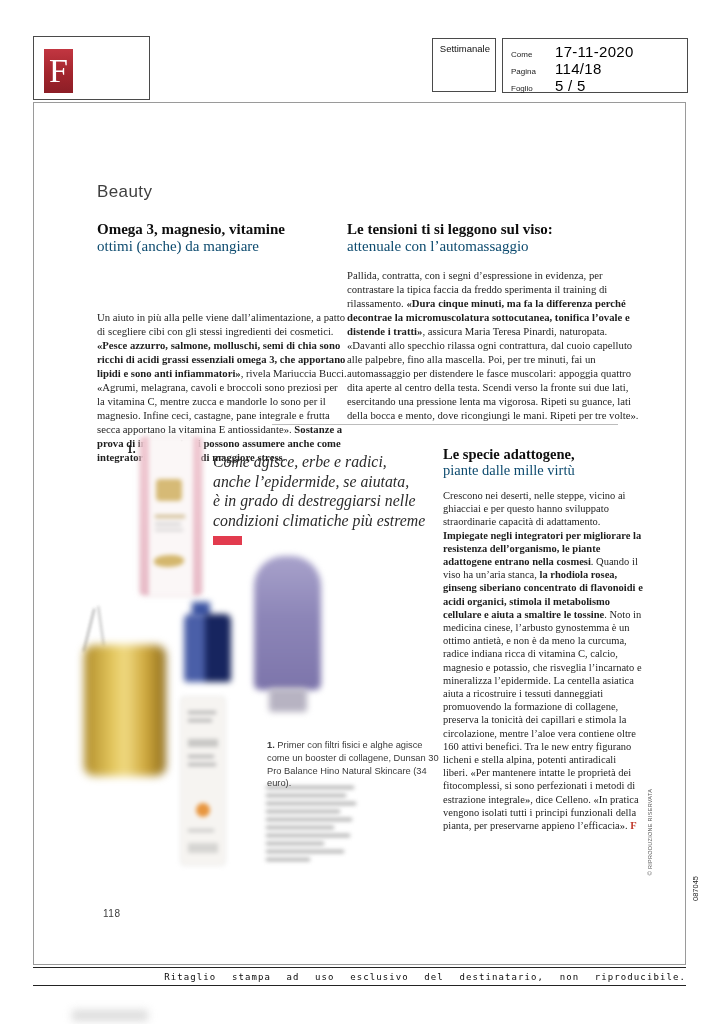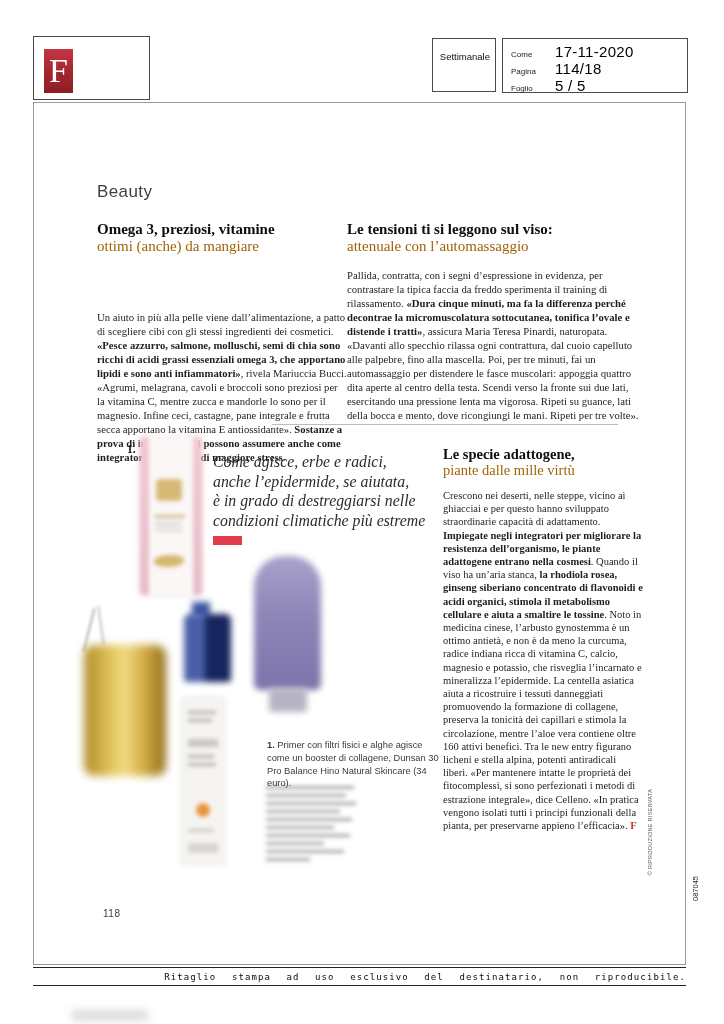--- a/index.html
+++ b/index.html
@@ -9,35 +9,35 @@
   .red{color:#c0392b;}
 
   
   .logo-box{position:absolute;left:33px;top:36px;width:115px;height:62px;border:1px solid #4a4a4a;background:#fff;}
   .logo-square{position:absolute;left:10px;top:12px;width:29px;height:44px;
                background:linear-gradient(180deg,#c23641 0%,#a3252d 55%,#8c1e26 100%);
                display:flex;align-items:center;justify-content:center;}
   .logo-square span{color:#fff;font-family:"Liberation Serif",serif;font-size:34px;line-height:34px;}
   .freq-box{position:absolute;left:432px;top:38px;width:64px;height:54px;border:1px solid #4a4a4a;
             font-family:"Liberation Sans",sans-serif;font-size:9.5px;color:#111;text-align:right;
-            padding:12px 5px;box-sizing:border-box;}
+            padding:4px 5px;box-sizing:border-box;}
   .data-box{position:absolute;left:502px;top:38px;width:186px;height:55px;border:1px solid #4a4a4a;
             box-sizing:border-box;padding:4px 8px;display:flex;flex-direction:column;justify-content:space-between;}
   .info-row{display:flex;align-items:baseline;}
   .info-label{font-family:"Liberation Sans",sans-serif;font-size:8px;color:#222;width:44px;}
   .info-value{font-family:"Liberation Sans",sans-serif;font-size:15px;color:#000;letter-spacing:.3px;}
 
   
   .frame{position:absolute;left:33px;top:102px;width:653px;height:863px;border:1px solid #9a9a9a;box-sizing:border-box;background:#fff;}
 
   
   .section-label{position:absolute;left:97px;top:182px;font-family:"Liberation Sans",sans-serif;
                  font-size:17px;color:#3f3f3f;letter-spacing:.4px;}
   .art-title{font-weight:bold;font-size:15px;line-height:16px;color:#0d0d0d;}
-  .art-sub{font-size:15px;line-height:16px;color:#a16207;text-align:center;}
+  .art-sub{font-size:15px;line-height:16px;color:#0c4a6e;text-align:center;}
   .t1{position:absolute;left:97px;top:221px;}
   .s1{position:absolute;left:97px;top:238px;}
   .body1{position:absolute;left:97px;top:262px;width:250px;font-size:10.7px;line-height:14px;color:#1e1e1e;margin-top:48px;}
   .t2{position:absolute;left:347px;top:221px;}
   .s2{position:absolute;left:347px;top:238px;}
   .body2{position:absolute;left:347px;top:262px;width:294px;font-size:10.7px;line-height:14px;color:#1e1e1e;margin-top:6px;}
   .divider{position:absolute;left:272px;top:424px;width:346px;height:1px;background:#bcbcbc;}
 
   .pull-quote{position:absolute;left:213px;top:452px;width:232px;font-style:italic;
               font-size:15.8px;line-height:19.5px;color:#2b2b2b;white-space:pre-line;}
@@ -139,21 +139,21 @@
     <div class="info-row">
       <span class="info-label">Foglio</span>
       <span class="info-value">5 / 5</span>
     </div>
   </div>
 
   <div class="frame"></div>
 
   <div class="section-label">Beauty</div>
 
-  <div class="t1 art-title">Omega 3, preziosi, vitamine</div>
+  <div class="t1 art-title">Omega 3, magnesio, vitamine</div>
   <div class="s1 art-sub">ottimi (anche) da mangiare</div>
   <div class="body1"><span>Un aiuto in più alla pelle viene dall’alimentazione, a patto di scegliere cibi con gli stessi ingredienti dei cosmetici. </span><span class="b">«Pesce azzurro, salmone, molluschi, semi di chia sono ricchi di acidi grassi essenziali omega 3, che apportano lipidi e sono anti infiammatori»</span><span>, rivela Mariuccia Bucci. «Agrumi, melagrana, cavoli e broccoli sono preziosi per la vitamina C, mentre zucca e mandorle lo sono per il magnesio. Infine ceci, castagne, pane integrale e frutta secca apportano la vitamina E antiossidante». </span><span class="b">Sostanze a prova di inverno che si possono assumere anche come integratori nei periodi di maggiore stress</span><span>.</span></div>
 
   <div class="t2 art-title">Le tensioni ti si leggono sul viso:</div>
   <div class="s2 art-sub">attenuale con l’automassaggio</div>
   <div class="body2"><span>Pallida, contratta, con i segni d’espressione in evidenza, per contrastare la tipica faccia da freddo sperimenta il training di rilassamento. </span><span class="b">«Dura cinque minuti, ma fa la differenza perché decontrae la micromuscolatura sottocutanea, tonifica l’ovale e distende i tratti»</span><span>, assicura Maria Teresa Pinardi, naturopata. «Davanti allo specchio rilassa ogni contrattura, dal cuoio capelluto alle palpebre, fino alla mascella. Poi, per tre minuti, fai un automassaggio per distendere le fasce muscolari: appoggia quattro dita aperte al centro della testa. Scendi verso la fronte sui due lati, esercitando una pressione lenta ma vigorosa. Ripeti su guance, lati della bocca e mento, dove ricongiungi le mani. Ripeti per tre volte».</span></div>
 
   <div class="divider"></div>
 
   <div class="pull-quote">Come agisce, erbe e radici,

